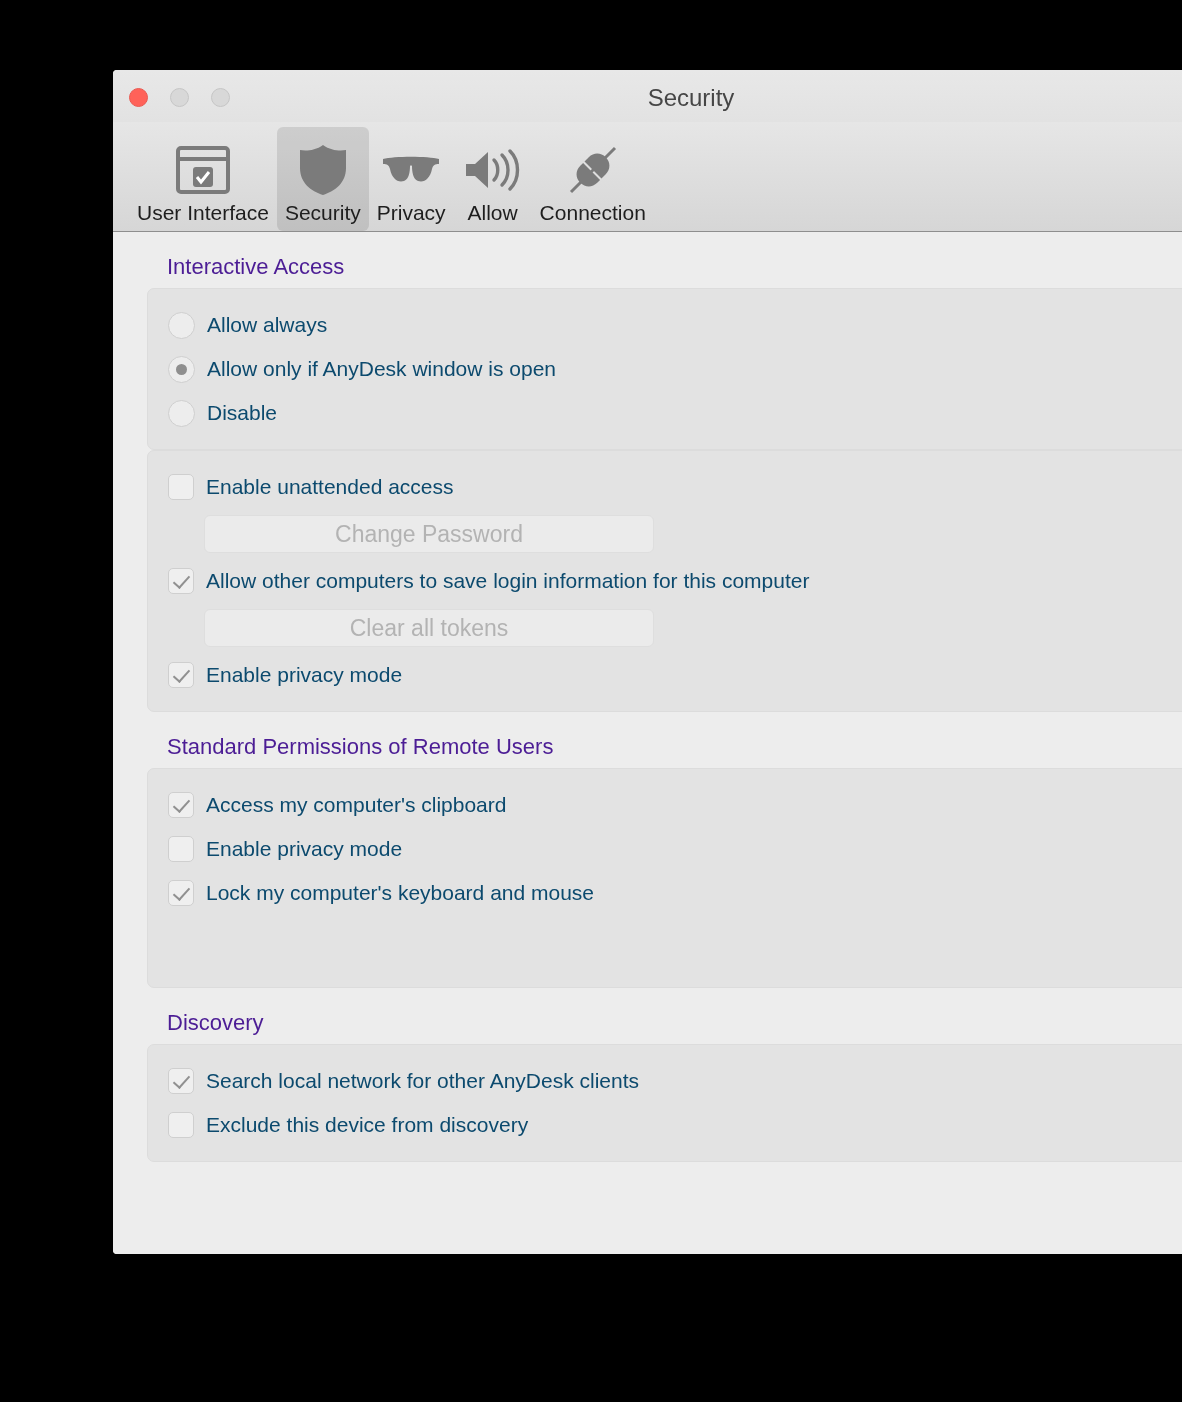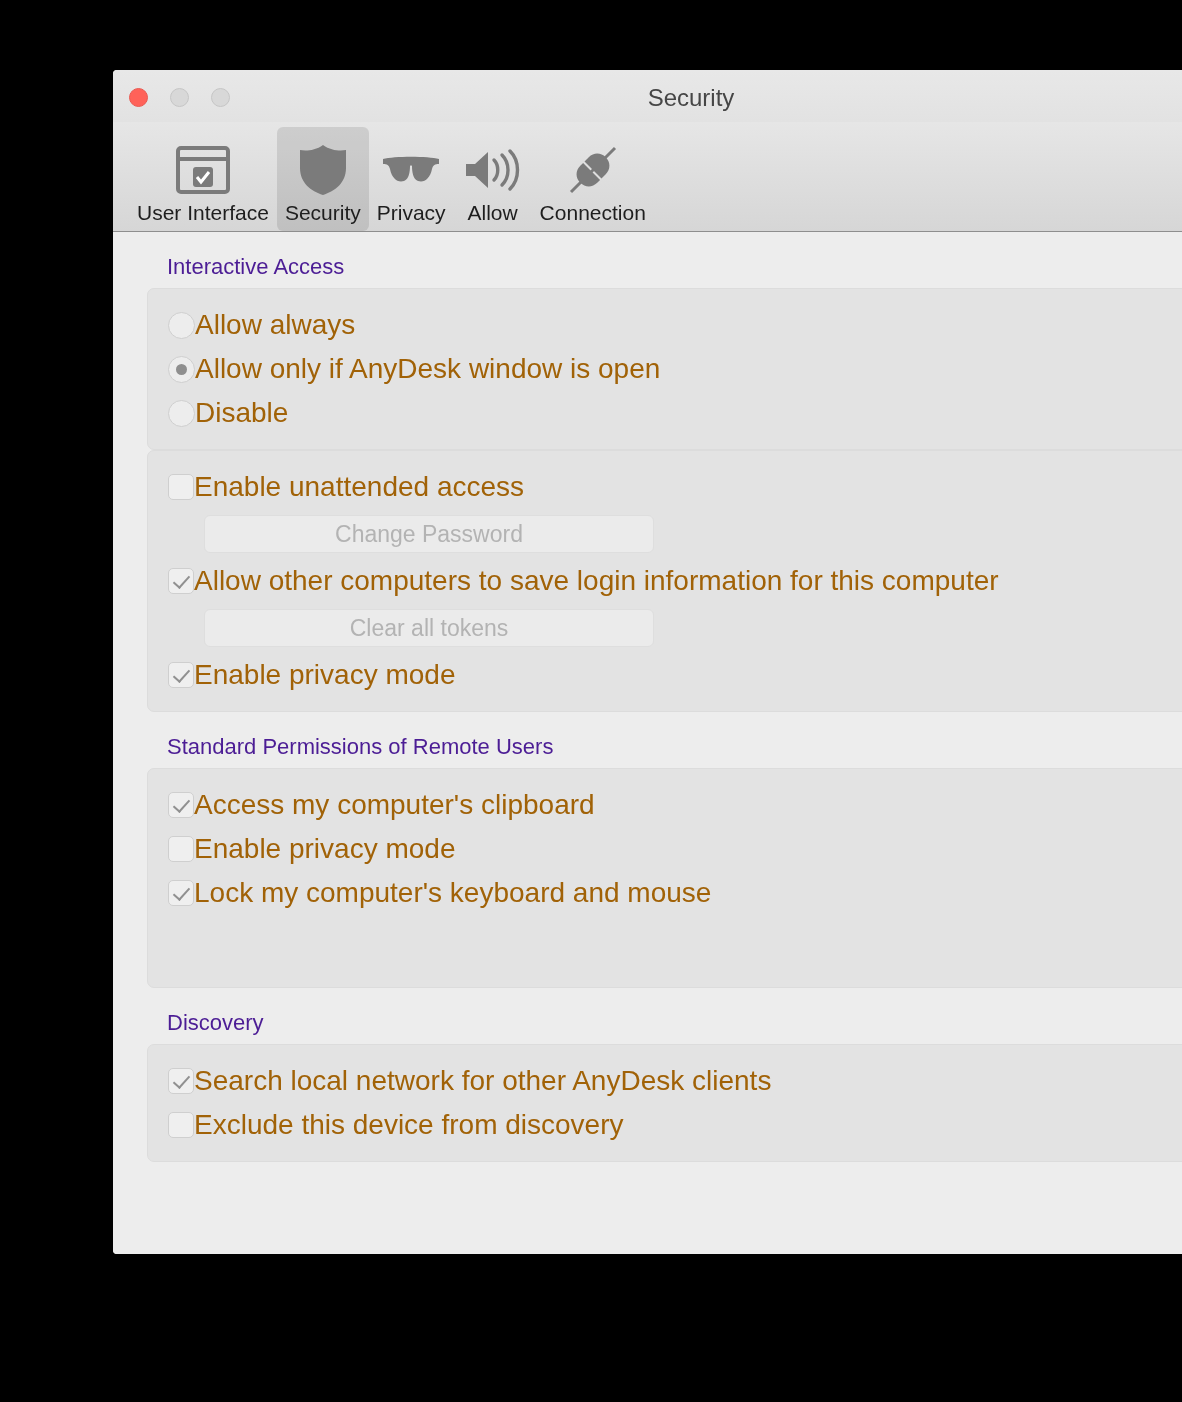--- a/index.html
+++ b/index.html
@@ -105,22 +105,23 @@
     border-radius: 7px;
     padding: 14px 20px 14px 20px;
   }
 
   .row {
     display: flex;
     align-items: center;
     min-height: 44px;
   }
   .row-label {
-    font-size: 28px;
-    color: #a16207;
+    font-size: 21px;
+    color: #0c4a6e;
+    margin-left: 12px;
     white-space: nowrap;
   }
 
   
   .radio {
     width: 27px; height: 27px;
     flex: 0 0 27px;
     border-radius: 50%;
     background: #ededed;
     border: 1px solid #cfcfcf;

